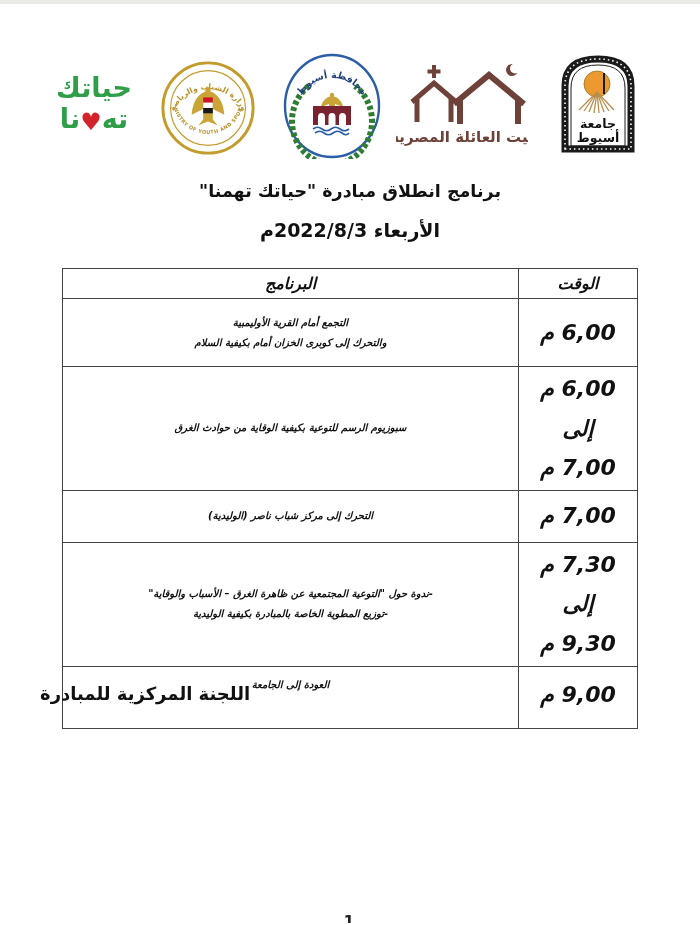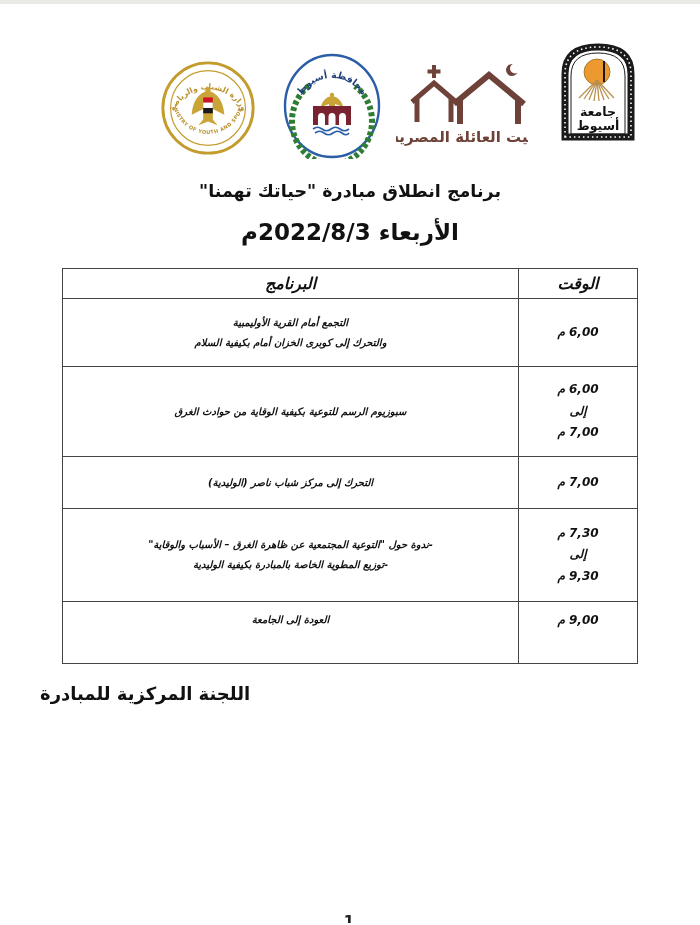--- a/index.html
+++ b/index.html
@@ -11,58 +11,62 @@
   .logo{position:absolute;}
   .logo svg{display:block;}
 
   .logo-hayatak{left:46px;top:72px;width:96px;text-align:center;direction:rtl;
     font-weight:bold;font-size:27px;line-height:1.15;color:#2f9e49;}
   .logo-hayatak .heart{color:#d3242c;font-size:24px;position:relative;top:2px;}
 
   .logo-ministry{left:160px;top:60px;width:96px;height:96px;}
   .logo-governorate{left:282px;top:53px;width:100px;height:106px;}
   .logo-familyhouse{left:396px;top:62px;width:132px;height:86px;}
-  .logo-university{left:556px;top:38px;width:84px;height:104px;}
+  .logo-university{left:556px;top:50px;width:84px;height:104px;}
 
   
   .title-line{position:absolute;left:0;right:0;top:181px;text-align:center;direction:rtl;
     font-weight:bold;font-size:17.5px;}
   .date-line{position:absolute;left:0;right:0;top:219px;text-align:center;direction:rtl;
-    font-weight:bold;font-size:23px;}
+    font-weight:bold;font-size:19px;}
 
   
   .schedule{position:absolute;left:62px;top:268px;width:576px;border-collapse:collapse;
     direction:rtl;table-layout:fixed;}
   .schedule th,.schedule td{border:1px solid #444;text-align:center;vertical-align:middle;
     font-weight:bold;padding:2px 6px;font-style:italic;}
   .schedule .time-col{width:106px;text-align:center;}
   .schedule thead tr{height:30px;}
   .schedule th{font-size:16px;}
   .schedule td.program-cell{font-size:10px;line-height:2;}
-  .schedule td.time-cell{font-size:12px;line-height:1.8;}
+  .schedule td.time-cell{font-size:22px;line-height:1.8;}
   .schedule tbody tr:nth-child(1){height:68px;}
   .schedule tbody tr:nth-child(2){height:90px;}
   .schedule tbody tr:nth-child(3){height:52px;}
   .schedule tbody tr:nth-child(4){height:93px;}
   .schedule tbody tr:nth-child(5){height:62px;}
   .schedule tbody tr:nth-child(5) td{vertical-align:top;padding-top:8px;}
 
   
   .footer-line{position:absolute;left:40px;top:683px;direction:rtl;
     font-weight:bold;font-size:18px;}
 
   .page-num-partial{position:absolute;left:343px;top:913px;width:12px;height:10px;
     overflow:hidden;font-size:15px;font-weight:bold;color:#222;text-align:center;}
 </style>
 </head>
 <body>
 
 <div class="page">
   <div class="top-strip"></div>
 
+  <div class="logo logo-hayatak">
+    <div>حياتك</div>
+    <div><span>ته</span><span class="heart">♥</span><span>نا</span></div>
+  </div>
 
   <div class="logo logo-ministry">
     <svg viewBox="0 0 100 100" width="96" height="96">
       <circle cx="50" cy="50" r="47" fill="#ffffff" stroke="#c49b2d" stroke-width="3"></circle>
       <circle cx="50" cy="50" r="39" fill="#ffffff" stroke="#c49b2d" stroke-width="1.2"></circle>
       <defs>
         <path id="m-arc-top" d="M 13,57 A 39,39 0 0 1 87,57"></path>
         <path id="m-arc-bot" d="M 15,52 A 37,37 0 0 0 85,52"></path>
       </defs>
       <text font-size="8" font-weight="bold" fill="#b8912b" font-family="DejaVu Sans, sans-serif">

